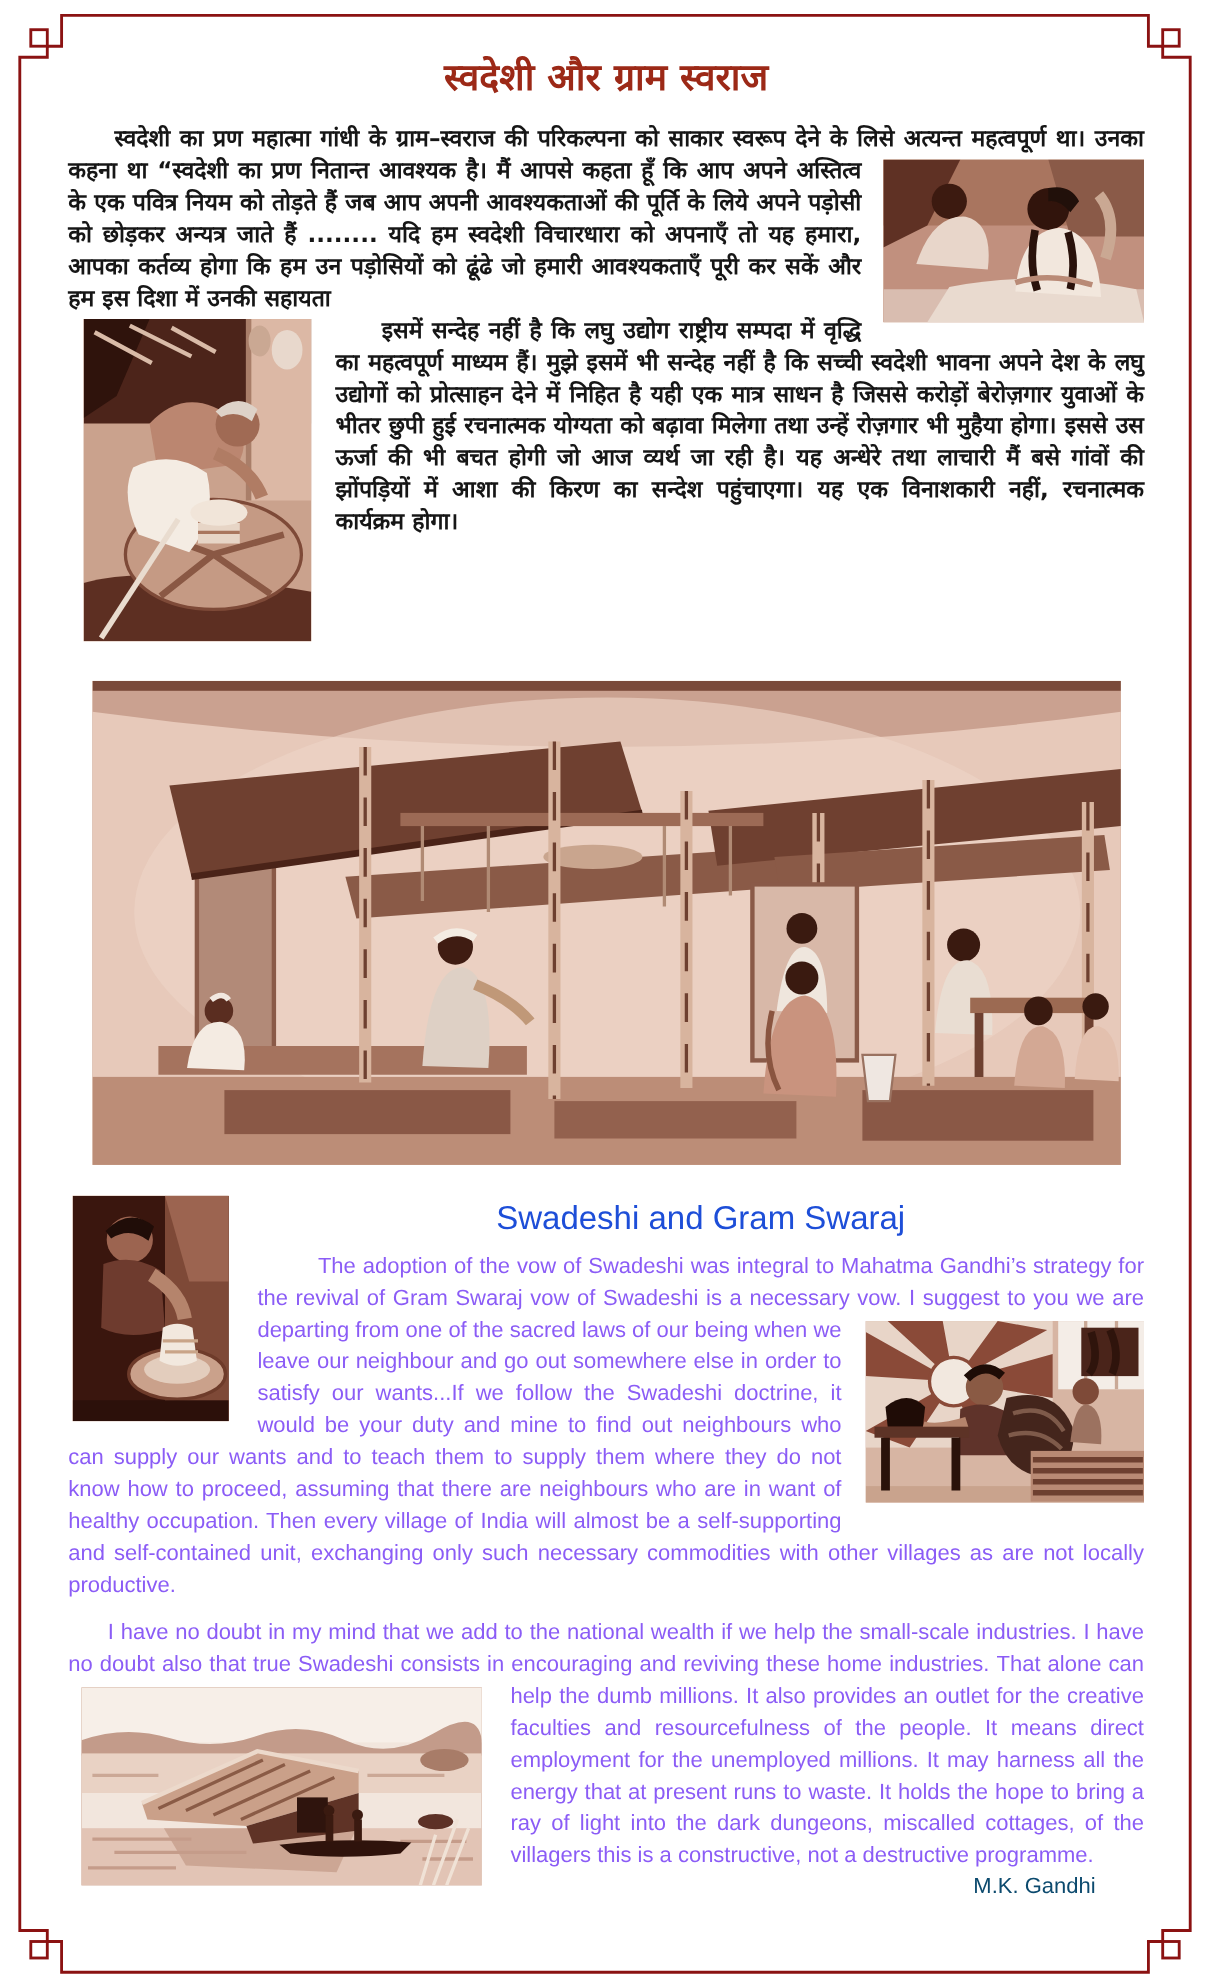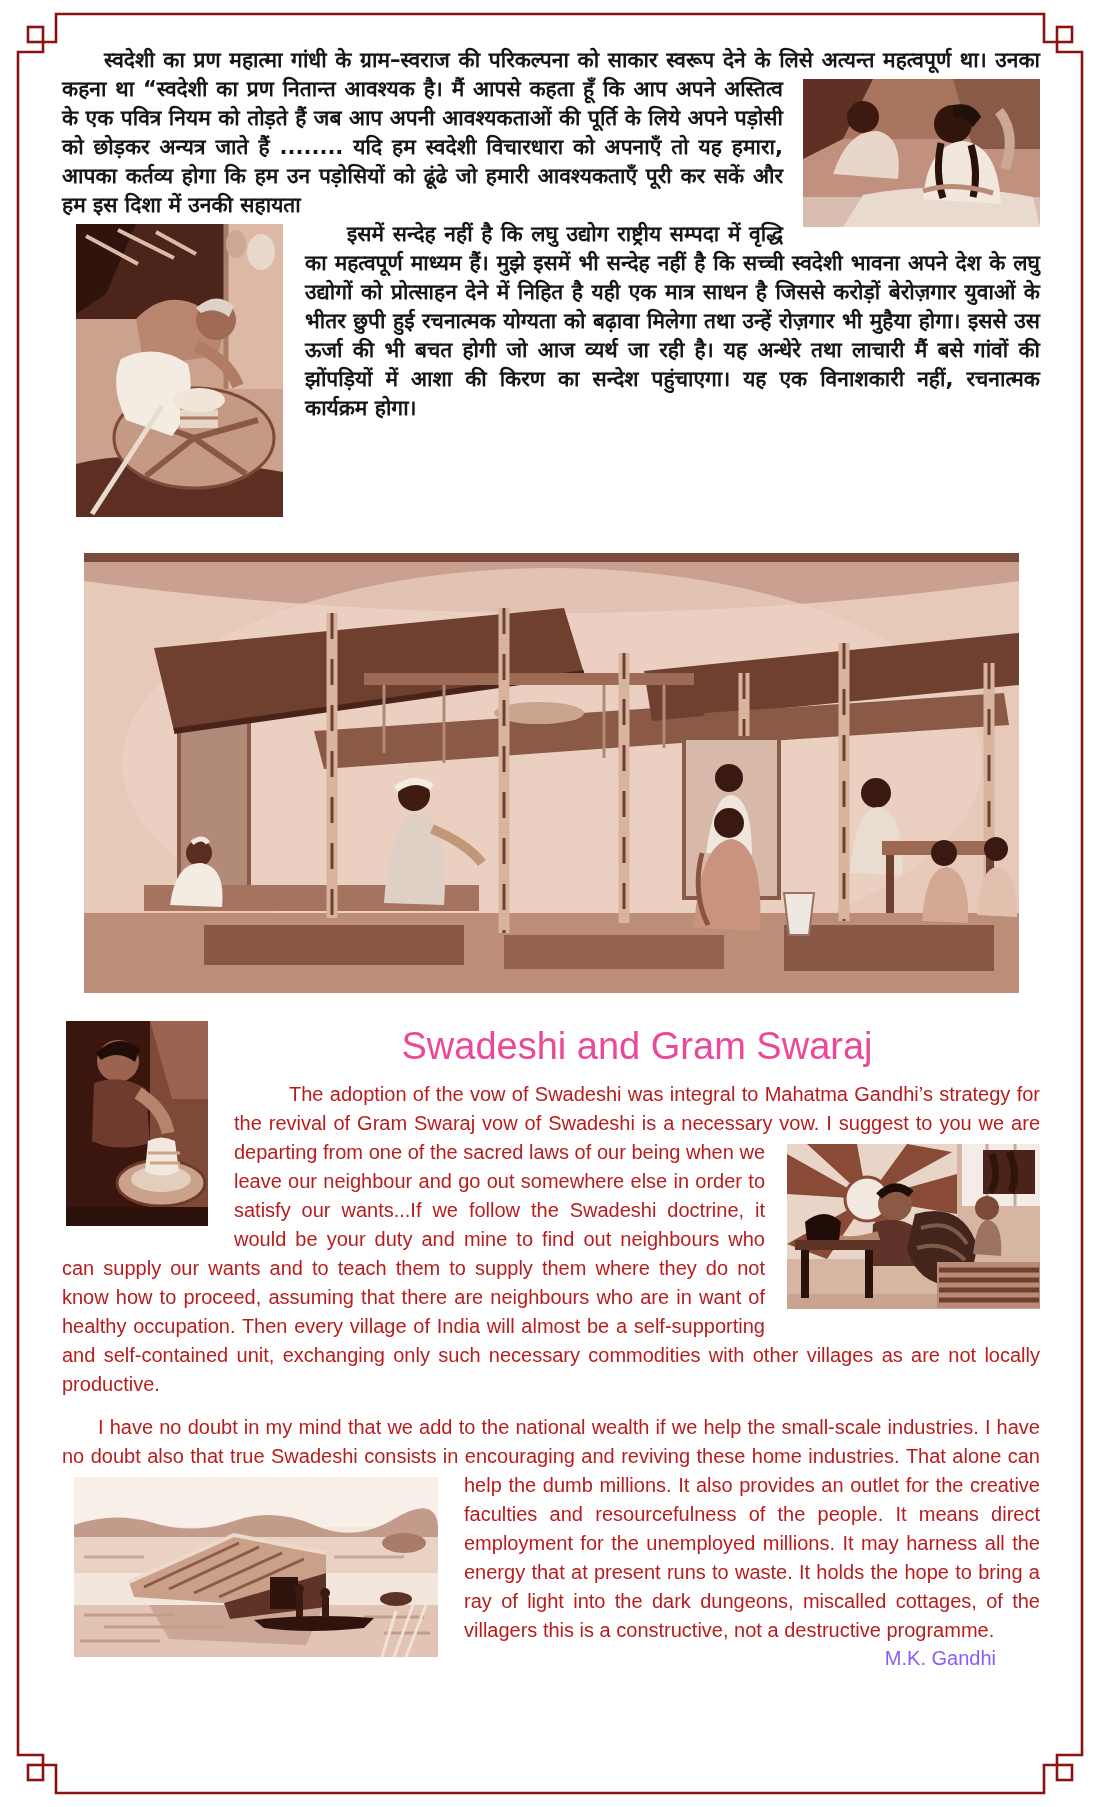--- a/index.html
+++ b/index.html
@@ -10,28 +10,28 @@
 
   
   .hi-title{font-size:34px;font-weight:bold;color:#9c2917;text-align:center;
             margin:0 0 20px 0;}
   .hi{font-size:21px;line-height:29px;font-weight:700;color:#161616;
       text-align:justify;margin:0;}
   .hi.indent{text-indent:42px;}
   .hi-attr{font-size:22px;font-weight:600;color:#161616;text-align:right;
            margin:6px 6px 0 0;}
   .en-title{font-family:"Liberation Sans","DejaVu Sans",sans-serif;
-            font-size:38px;font-weight:normal;color:#ec4899;text-align:center;
+            font-size:30px;font-weight:normal;color:#1d4ed8;text-align:center;
             margin:0 0 12px 0;padding-top:4px;}
   .en{font-family:"Liberation Sans","DejaVu Sans",sans-serif;font-size:20px;
-      line-height:29px;color:#b91c1c;text-align:justify;margin:0;}
+      line-height:29px;color:#8b5cf6;text-align:justify;margin:0;}
   .en.first{text-indent:55px;}
   .en.indent{text-indent:36px;margin-top:14px;}
   .en-attr{font-family:"Liberation Sans","DejaVu Sans",sans-serif;
-           font-size:20px;color:#8b5cf6;text-align:right;margin:2px 44px 0 0;}
+           font-size:20px;color:#0c4a6e;text-align:right;margin:2px 44px 0 0;}
 
   
   .photo{overflow:hidden;background:#caa28d;}
   .photo svg{display:block;width:100%;height:100%;}
   .ph-spin{float:right;width:237px;height:148px;margin:4px 0 14px 20px;}
   .ph-potter1{float:left;width:207px;height:293px;margin:4px 22px 10px 14px;}
   .ph-diorama{width:935px;height:440px;margin:26px auto 28px auto;}
   .ph-potter2{float:left;width:142px;height:205px;margin:0 26px 8px 4px;}
   .ph-sewing{float:right;width:253px;height:165px;margin:6px 0 14px 22px;}
   .ph-flood{float:left;width:364px;height:180px;margin:6px 26px 10px 12px;}
@@ -49,20 +49,21 @@
     <rect x="28" y="27" width="15" height="15"></rect>
     <rect x="1057" y="27" width="15" height="15"></rect>
     <rect x="28" y="1765" width="15" height="15"></rect>
     <rect x="1057" y="1765" width="15" height="15"></rect>
   </g>
 </svg>
 
 <div class="content">
 
   <div class="clearfix">
+    <h1 class="hi-title">स्वदेशी और ग्राम स्वराज</h1>
 
     <p class="hi indent">
       <span>स्वदेशी का प्रण महात्मा गांधी के ग्राम–स्वराज की परिकल्पना को साकार स्वरूप देने के लिसे अत्यन्त महत्वपूर्ण</span>
       <span class="photo ph-spin">
         <svg viewBox="0 0 237 148" preserveAspectRatio="none">
           <rect width="237" height="148" fill="#c1907e"></rect>
           <rect width="237" height="60" fill="#a9755f"></rect>
           <path d="M0,0 L70,0 L40,60 L0,80 Z" fill="#5f3124"></path>
           <path d="M150,0 H237 V70 H170 Z" fill="#8a5a48"></path>
           <path d="M0,118 H237 V148 H0 Z" fill="#d9bdb0"></path>

